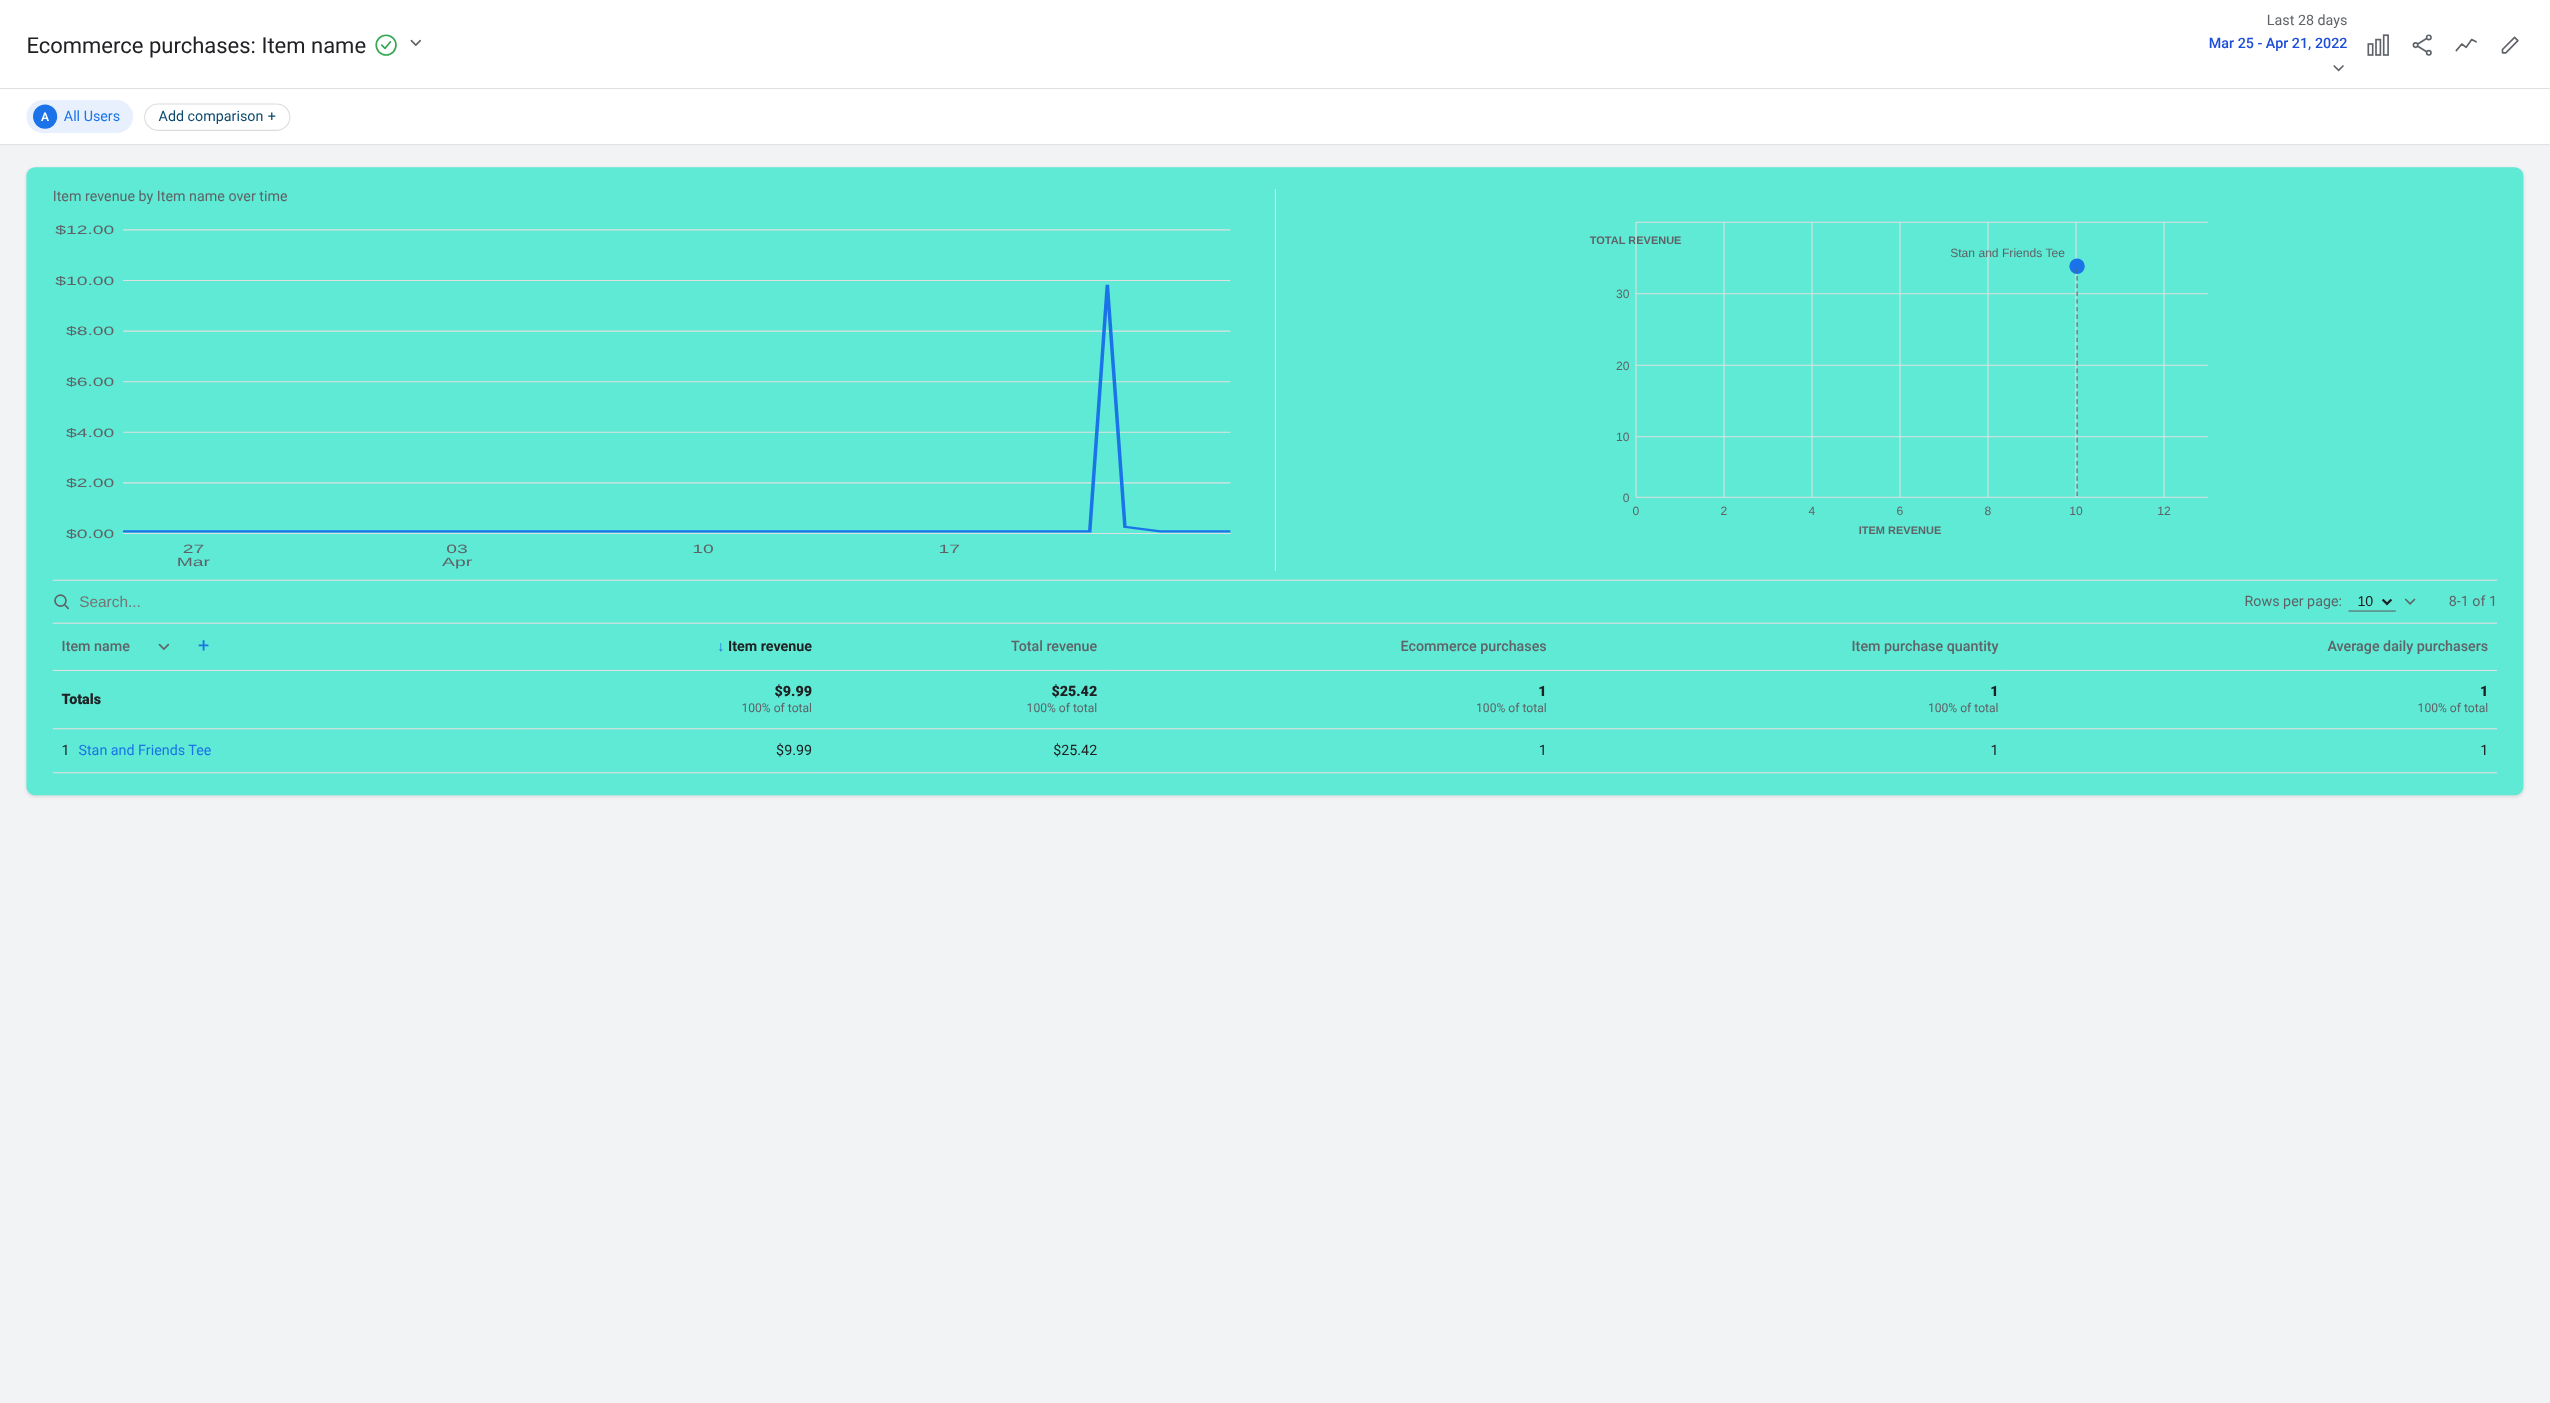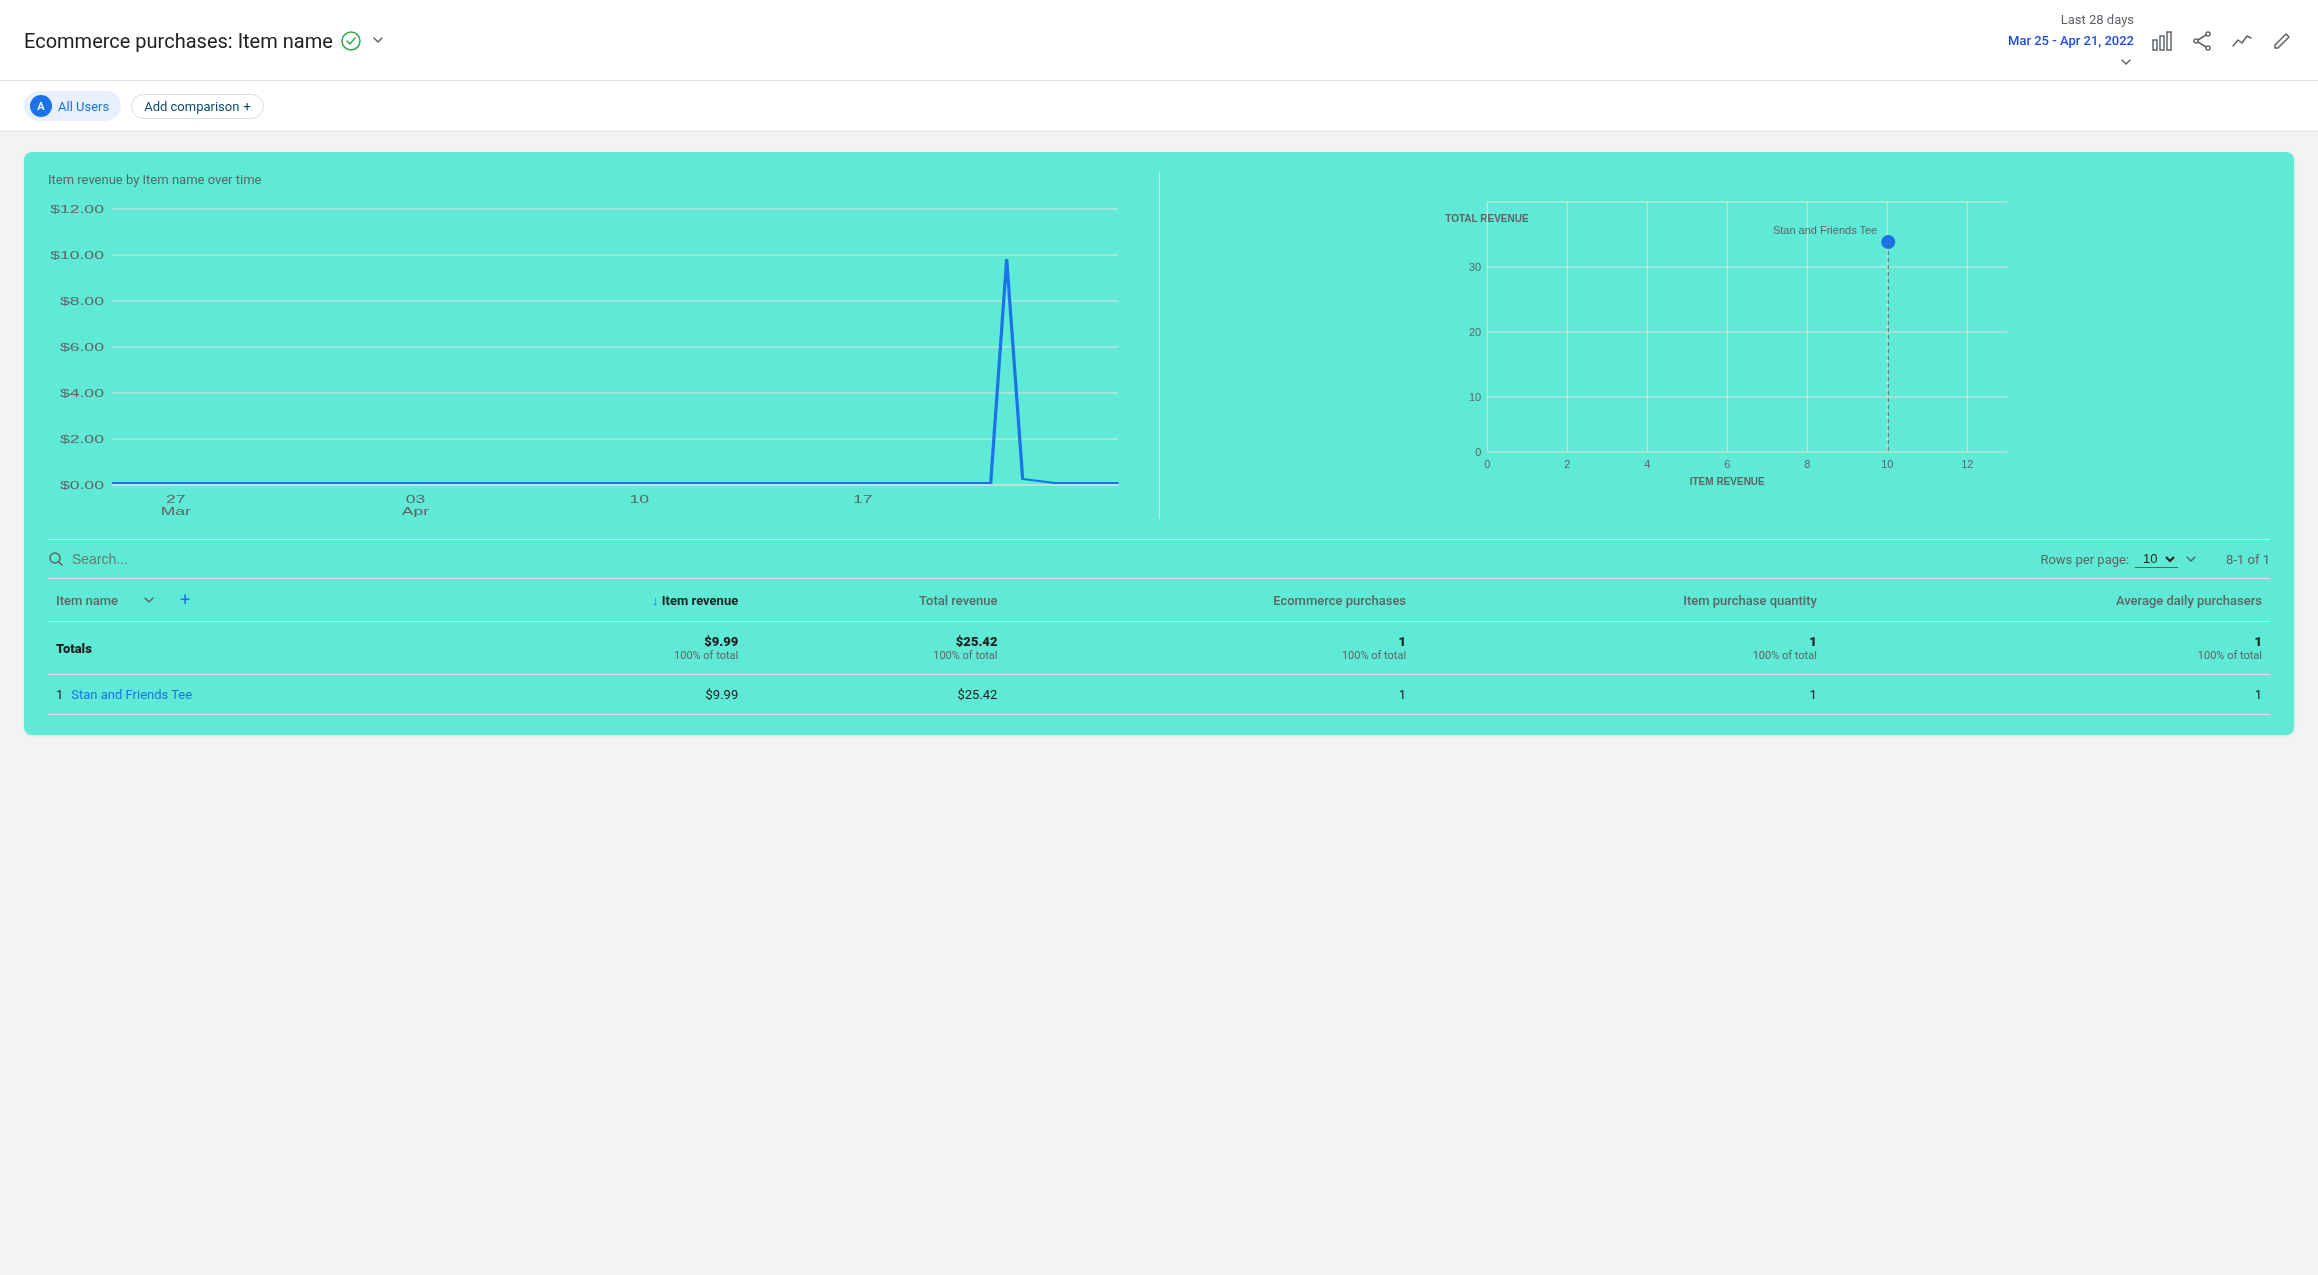--- a/index.html
+++ b/index.html
@@ -133,21 +133,21 @@
       height: 320px;
       width: 100%;
     }
     .scatter-chart-container {
       position: relative;
       height: 320px;
       width: 100%;
     }
     
     .table-section {
-      margin-top: 20px;
+      margin-top: 8px;
     }
     .table-toolbar {
       display: flex;
       align-items: center;
       justify-content: space-between;
       padding: 10px 0;
       border-top: 1px solid #e0e0e0;
       border-bottom: 1px solid #e0e0e0;
     }
     .search-box {

